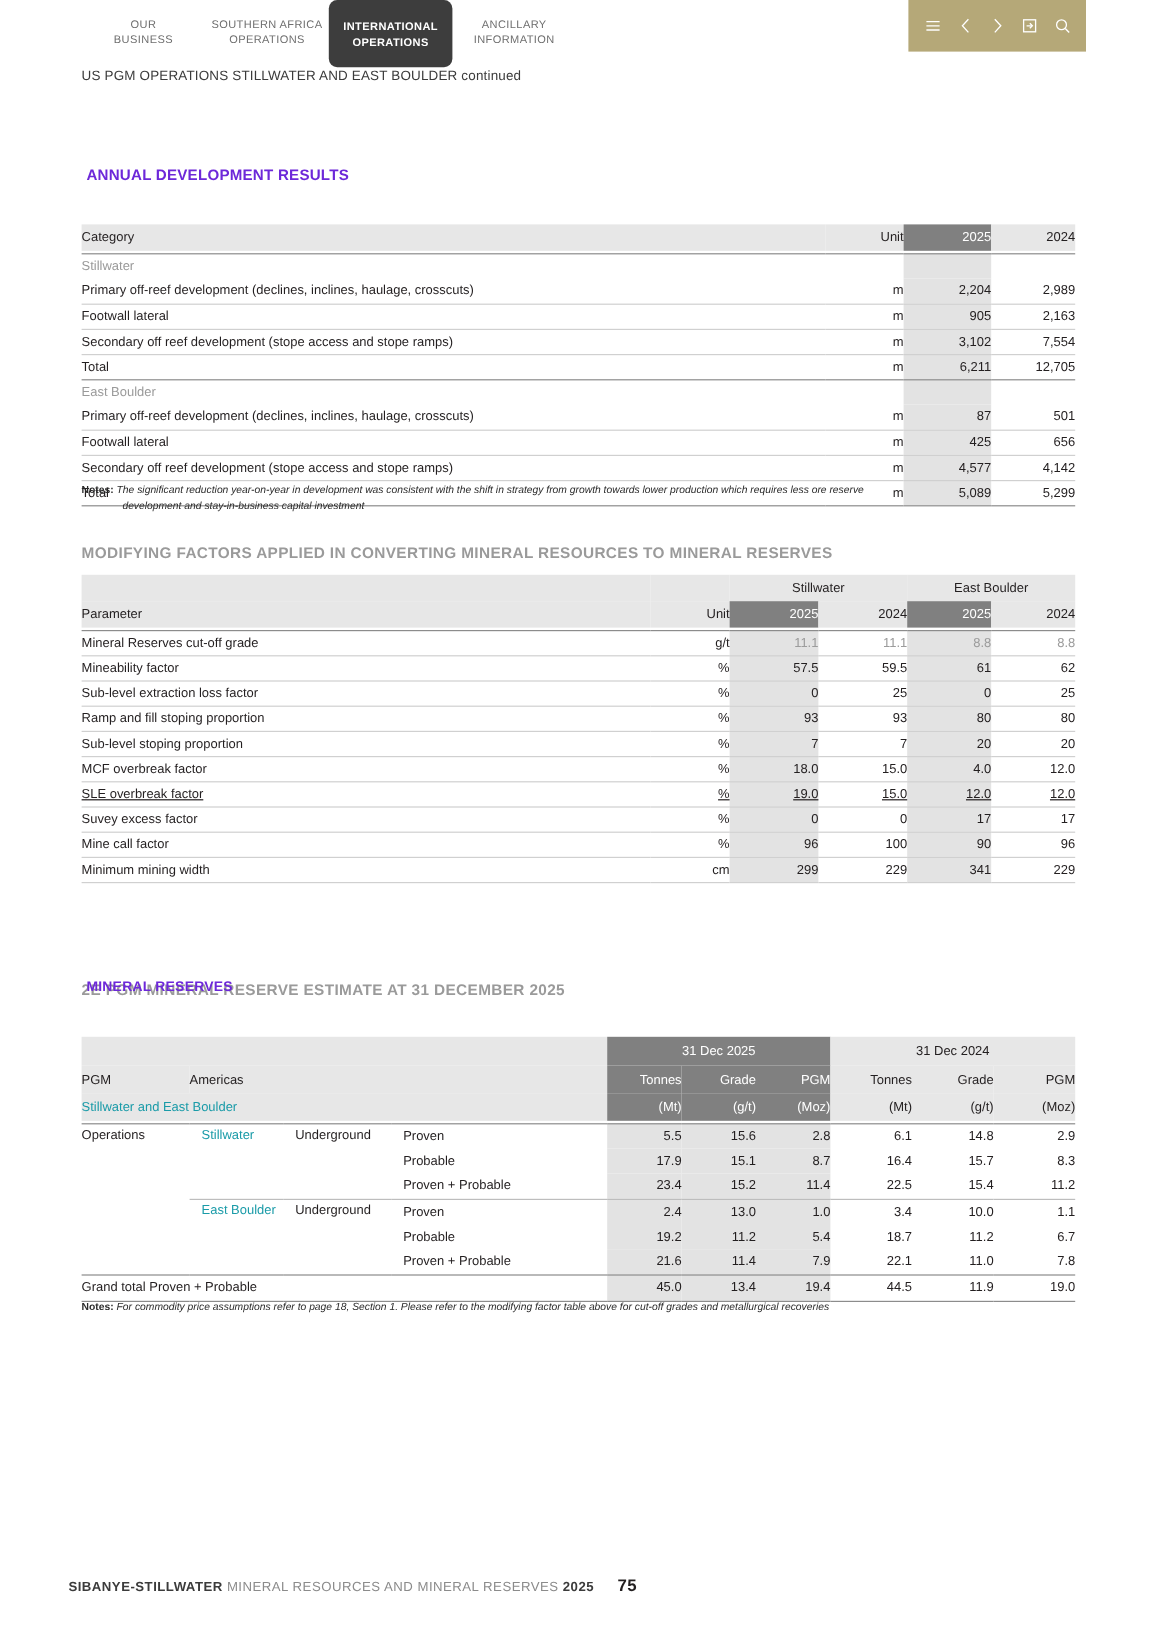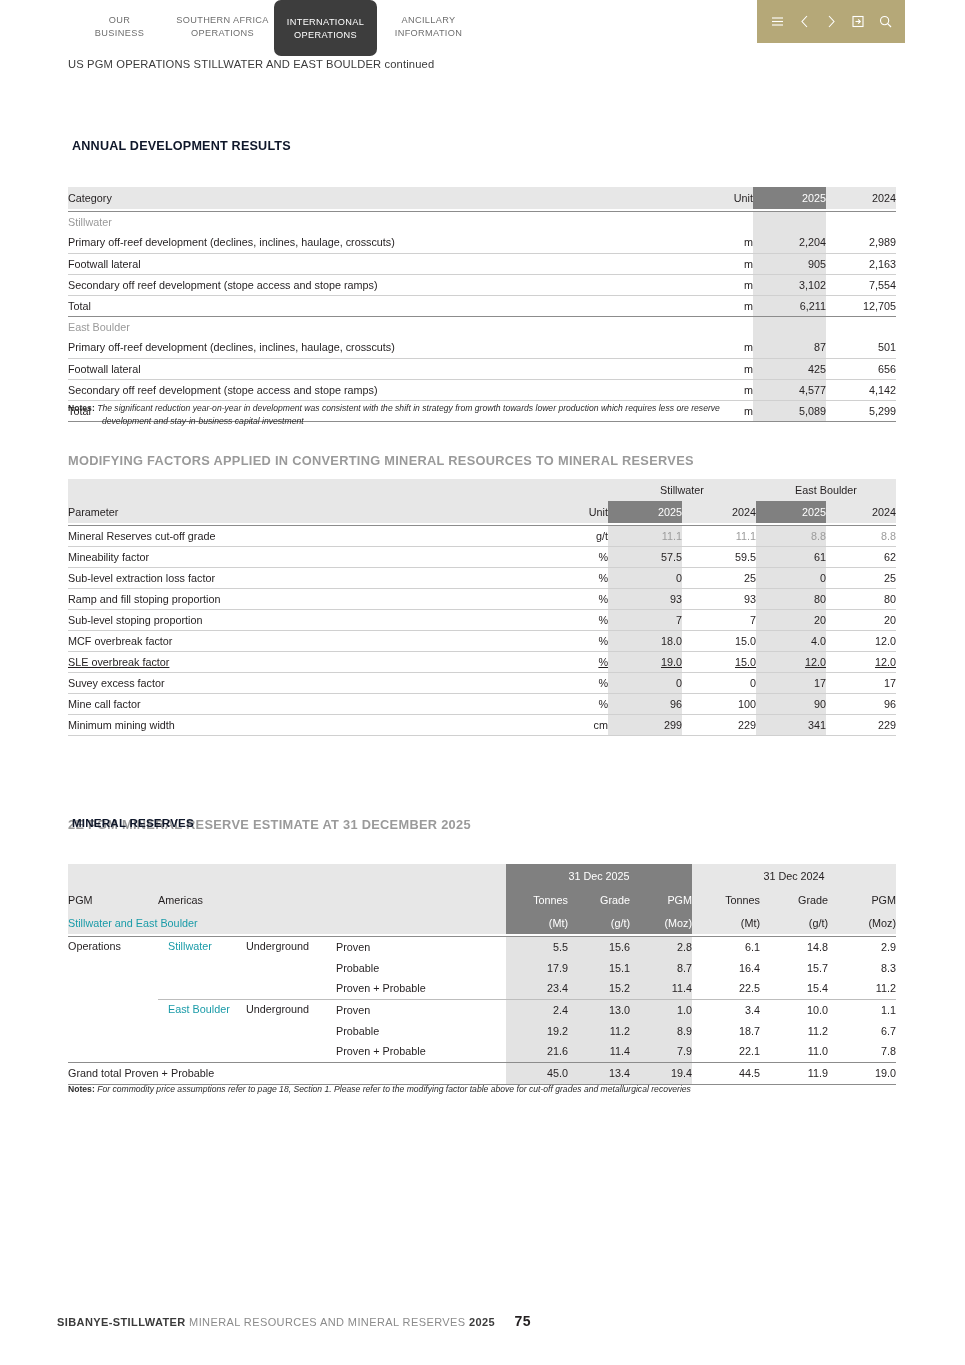--- a/index.html
+++ b/index.html
@@ -35,21 +35,21 @@
     font-size: 9.2px;
     line-height: 13px;
     letter-spacing: 0.35px;
     color: #6e6e6e;
     height: 56px;
   }
   .tab .ln { display: block; }
   .tab.active {
     background: #3d3d3d;
     color: #ffffff;
-    font-weight: normal;
+    font-weight: bold;
     border-radius: 7px;
     padding-top: 16px;
   }
   .navbtns {
     position: absolute;
     right: 60px; top: 0;
     width: 148px; height: 43px;
     background: #b5a878;
     display: flex;
     align-items: center;
@@ -69,21 +69,21 @@
     font-size: 11.2px;
     letter-spacing: 0.15px;
     color: #3b3b3b;
   }
   .sec-title {
     position: absolute;
     left: 72px;
     font-size: 12.6px;
     font-weight: bold;
     letter-spacing: 0.2px;
-    color: #0f172a;
+    color: #6d28d9;
   }
   .sec-title.gray {
     color: #9a9a9a;
     font-size: 12.8px;
     letter-spacing: 0.3px;
   }
 
   
   table.tbl {
     position: absolute;
@@ -491,21 +491,21 @@
       <td class="r col-hl">1.0</td>
       <td class="r">3.4</td>
       <td class="r">10.0</td>
       <td class="r">1.1</td>
     </tr>
     <tr style="height:21px;">
       <td></td>
       <td class="l" style="padding-left:10px;">Probable</td>
       <td class="r col-hl">19.2</td>
       <td class="r col-hl">11.2</td>
-      <td class="r col-hl">8.9</td>
+      <td class="r col-hl">5.4</td>
       <td class="r">18.7</td>
       <td class="r">11.2</td>
       <td class="r">6.7</td>
     </tr>
     <tr class="thickline" style="height:21px;">
       <td></td>
       <td class="l b" style="padding-left:10px;">Proven + Probable</td>
       <td class="r b col-hl">21.6</td>
       <td class="r b col-hl">11.4</td>
       <td class="r b col-hl">7.9</td>

